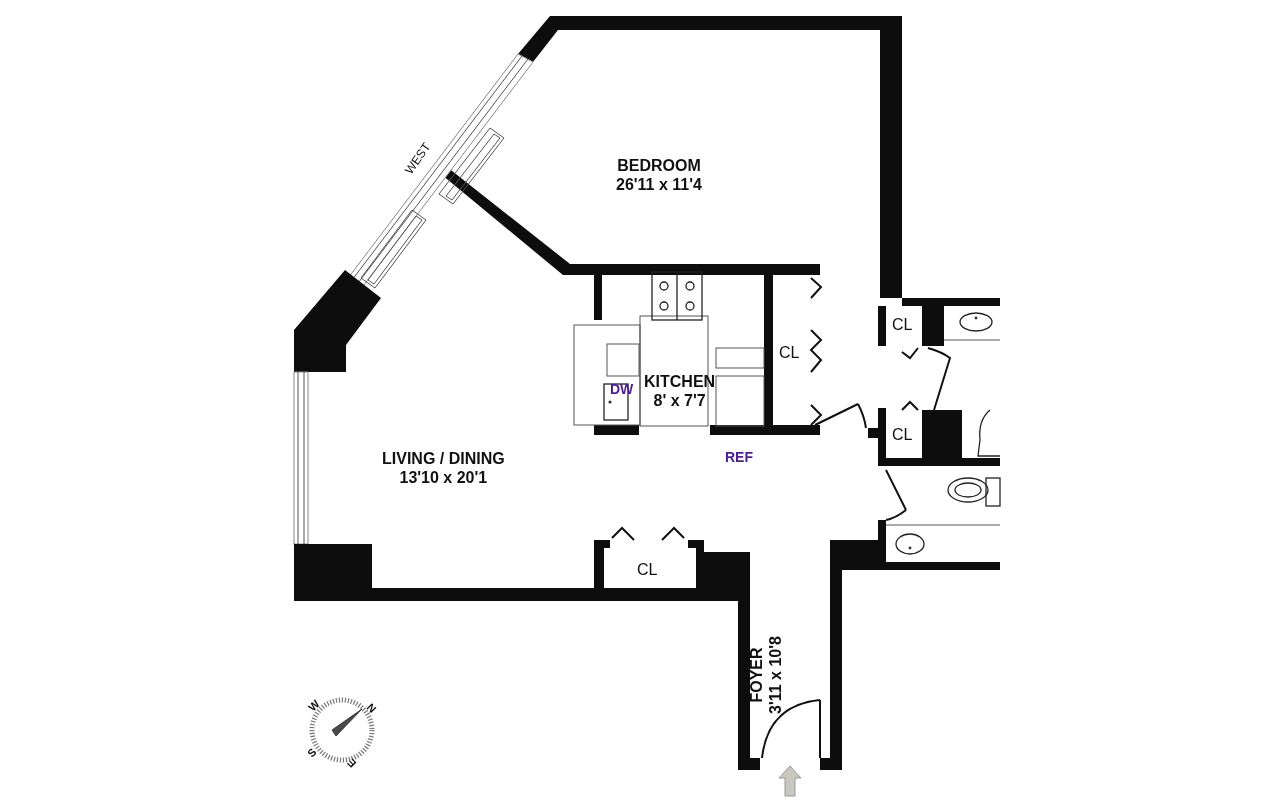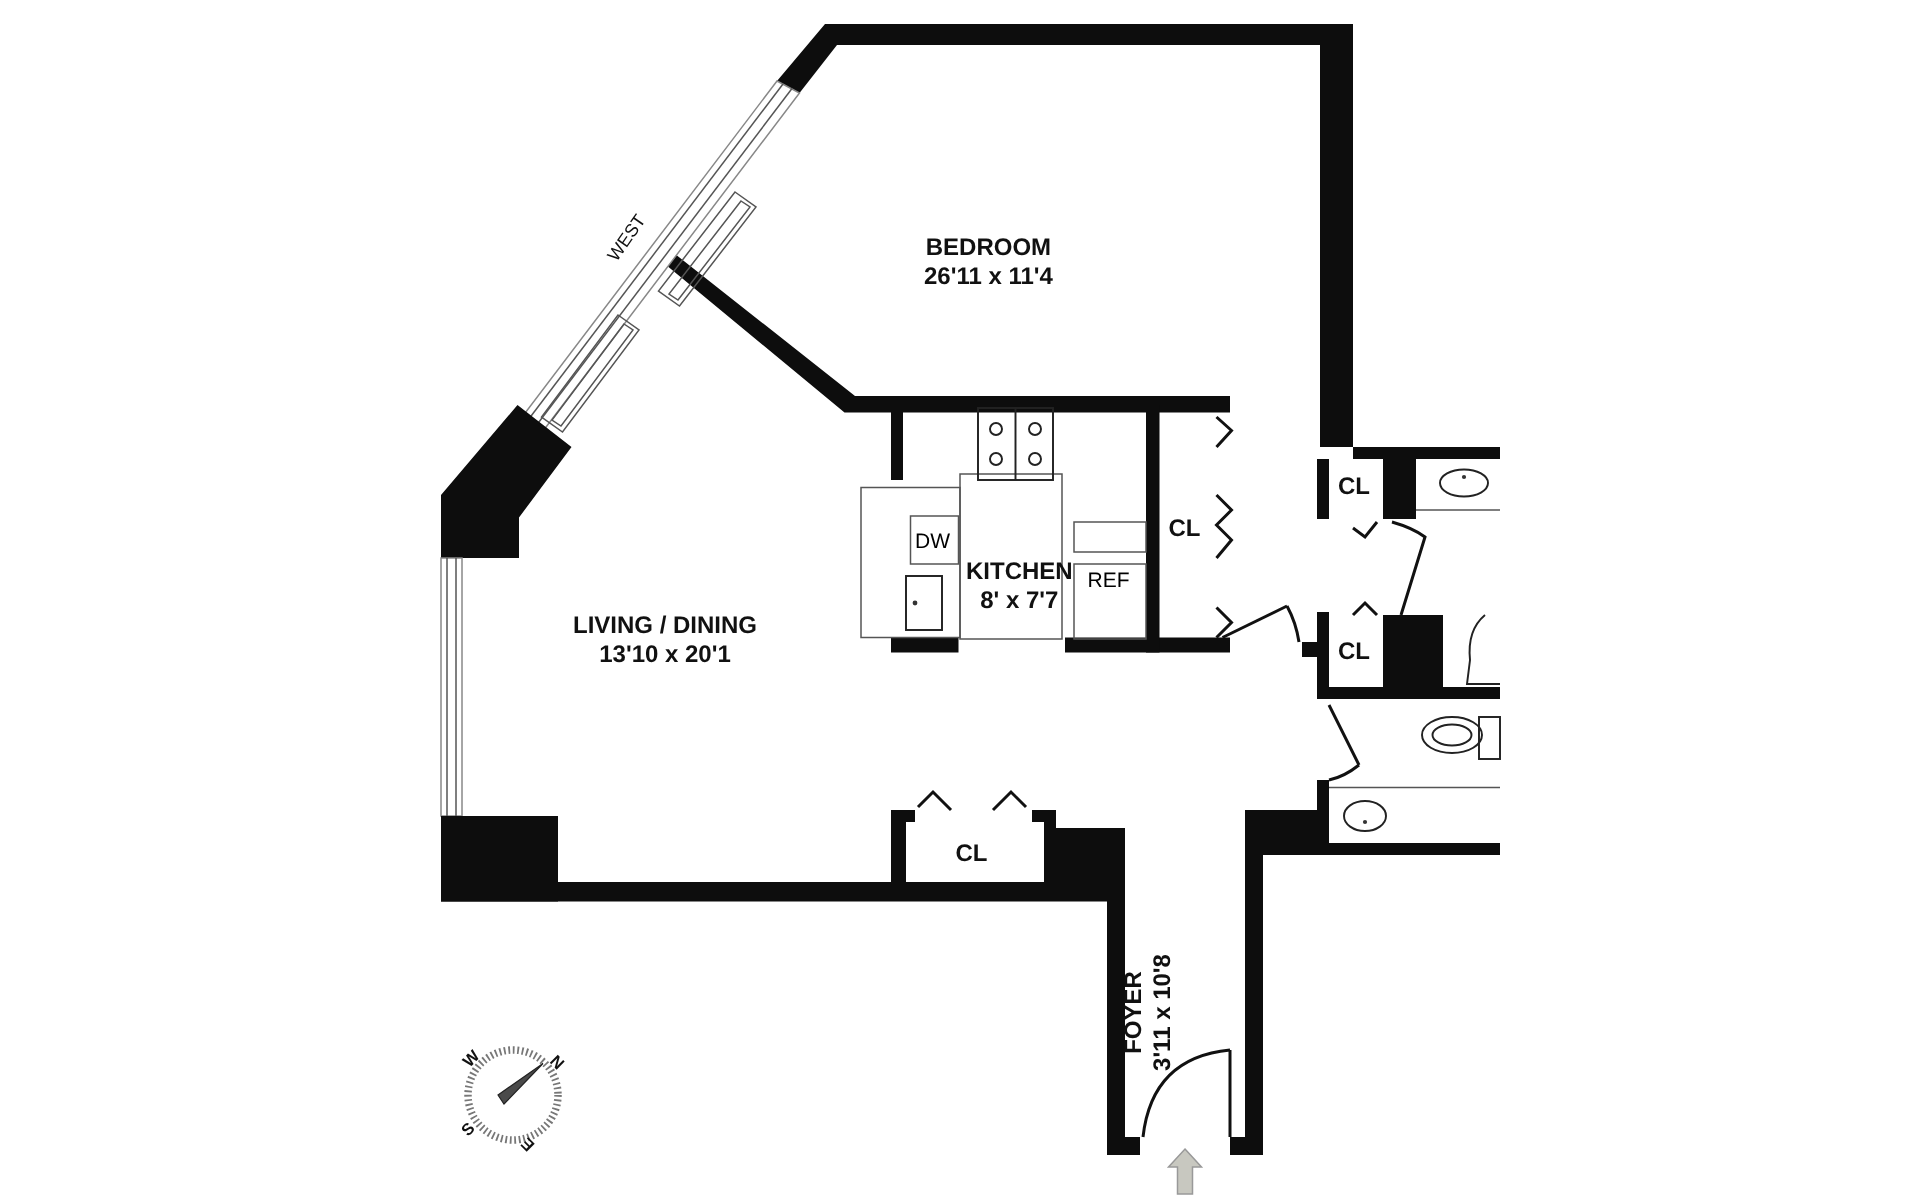--- a/index.html
+++ b/index.html
@@ -5,22 +5,22 @@
     html, body { margin: 0; padding: 0; background: #ffffff; }
     body { width: 1280px; height: 800px; overflow: hidden; position: relative; font-family: "Liberation Sans", sans-serif; }
     #plan { position: absolute; left: 0; top: 0; width: 1280px; height: 800px; }
     .wall { fill: #0d0d0d; }
     .thin { stroke: #555; stroke-width: 1; fill: none; }
     .thin-dark { stroke: #222; stroke-width: 1.3; fill: none; }
     .glass { stroke: #888; stroke-width: 1; fill: #fff; }
     .door { stroke: #111; stroke-width: 2; fill: none; }
     .label { position: absolute; text-align: center; font-weight: bold; color: #111; line-height: 19px; font-size: 16px; white-space: nowrap; }
     .label span { display: block; }
-    .cl { position: absolute; font-weight: bold; font-size: 16px; color: #111; }
-    .small { position: absolute; font-weight: normal; font-size: 14px; color: #000000; }
+    .cl { position: absolute; font-weight: normal; font-size: 16px; color: #111; }
+    .small { position: absolute; font-weight: bold; font-size: 14px; color: #4c1d95; margin-top: 29px; }
   </style>
 </head>
 <body>
 
 <svg id="plan" viewBox="0 0 1280 800" xmlns="http://www.w3.org/2000/svg">
 
   <g>
     <polygon class="wall" points="550,16 902,16 902,298 880,298 880,30 558,30 533,62 518,54"></polygon>
 
     <polygon class="wall" points="436,170 442,163 570,264 820,264 820,275 563,275"></polygon>
@@ -139,32 +139,32 @@
     <text x="357" y="763" transform="rotate(-135 357 763)">E</text>
   </g>
 
   <text x="411" y="175" transform="rotate(-55 411 175)" font-family="Liberation Sans, sans-serif" font-size="12" fill="#111">WEST</text>
 </svg>
 
 <div class="label" style="left:616px; top:132px;margin-top:24px;">
   <span>BEDROOM</span>
   <span>26'11 x 11'4</span>
 </div>
-<div class="label" style="left:382px; top:408px;">
+<div class="label" style="left:382px; top:449px;">
   <span>LIVING / DINING</span>
   <span>13'10 x 20'1</span>
 </div>
 <div class="label" style="left:644px; top:372px;">
   <span>KITCHEN</span>
   <span>8' x 7'7</span>
 </div>
 <div class="label" style="left:727px; top:656px; transform: rotate(-90deg); transform-origin: center;">
   <span>FOYER</span>
   <span>3'11 x 10'8</span>
 </div>
 
 <div class="cl" style="left:779px; top:344px;">CL</div>
 <div class="cl" style="left:892px; top:316px;">CL</div>
 <div class="cl" style="left:892px; top:426px;">CL</div>
 <div class="cl" style="left:637px; top:561px;">CL</div>
 
 <div class="small" style="left:610px; top:352px;">DW</div>
-<div class="small" style="left:725px; top:378px;">REF</div>
+<div class="small" style="left:725px; top:420px;">REF</div>
 
 </body></html>

